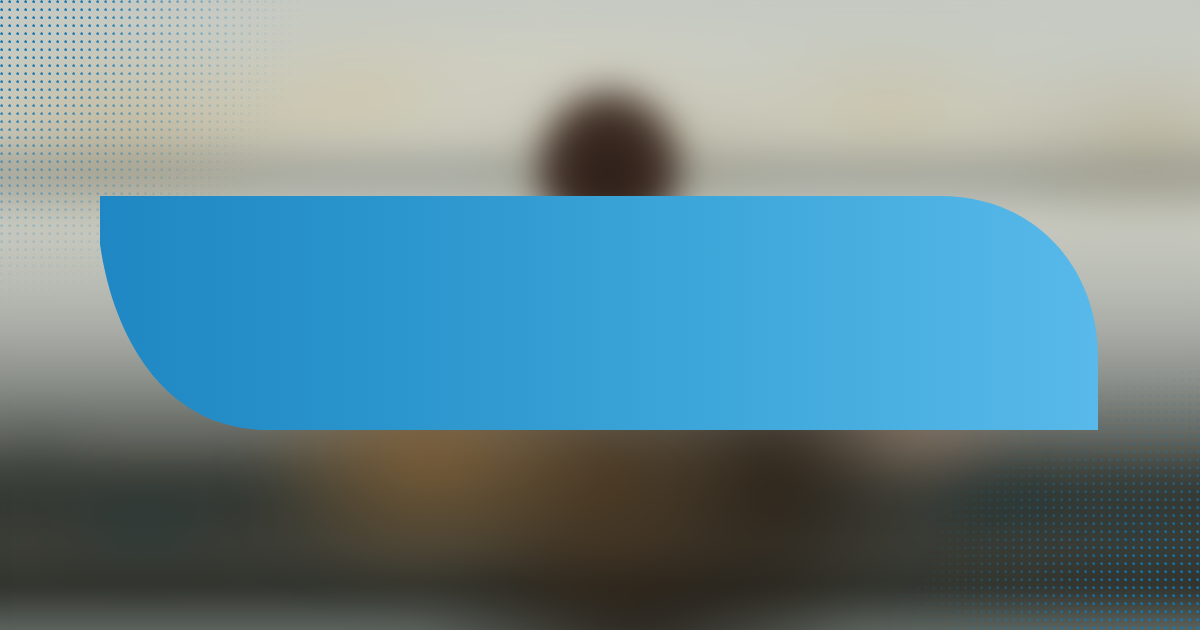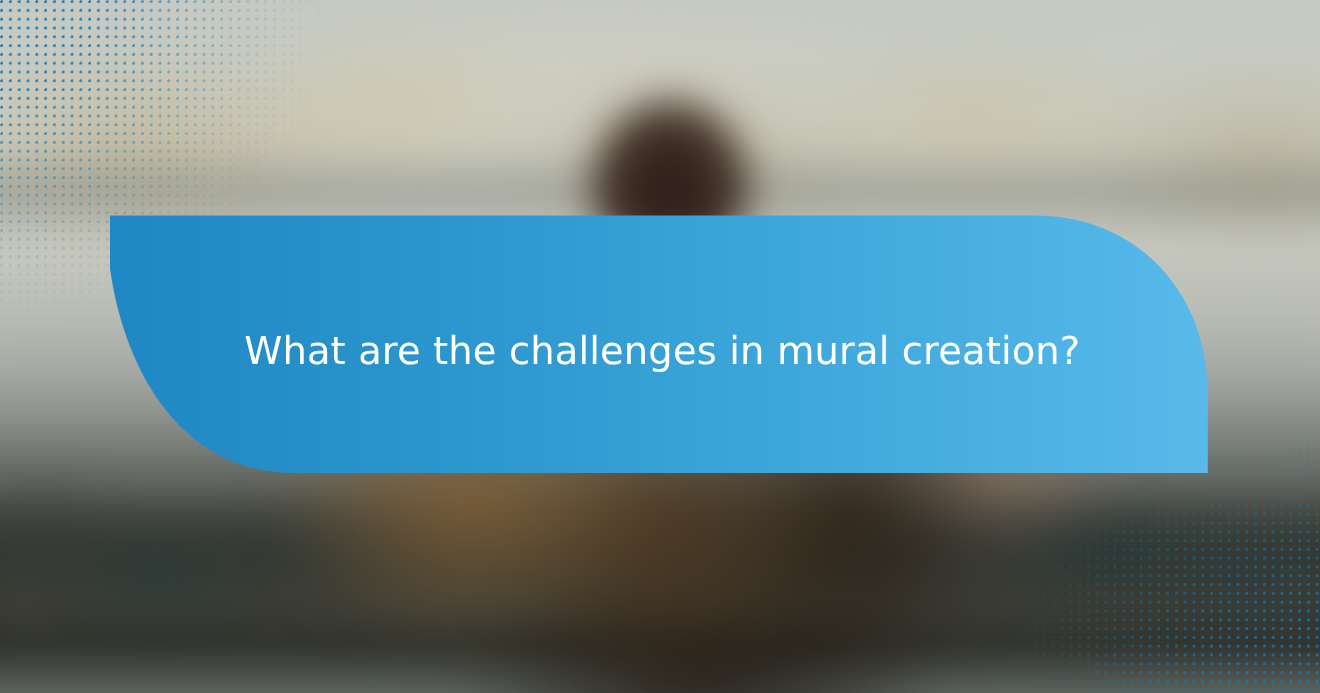--- a/index.html
+++ b/index.html
@@ -207,15 +207,14 @@
     </defs>
     <path d="M 100 196
              L 940 196
              C 1036 196 1098 268 1098 358
              L 1098 430
              L 268 430
              C 160 430 112 330 100 244
              Z" fill="url(#bannerGrad)"></path>
   </svg>
 
-  <p id="headline">What are the challenges in mural creation?</p>
 
 </div>
 
 </body></html>

